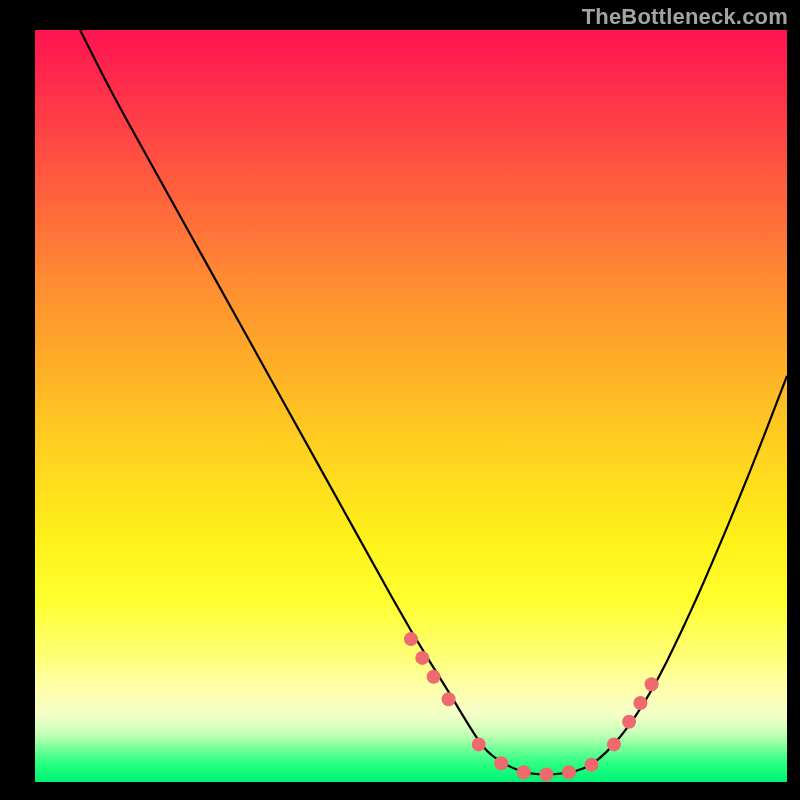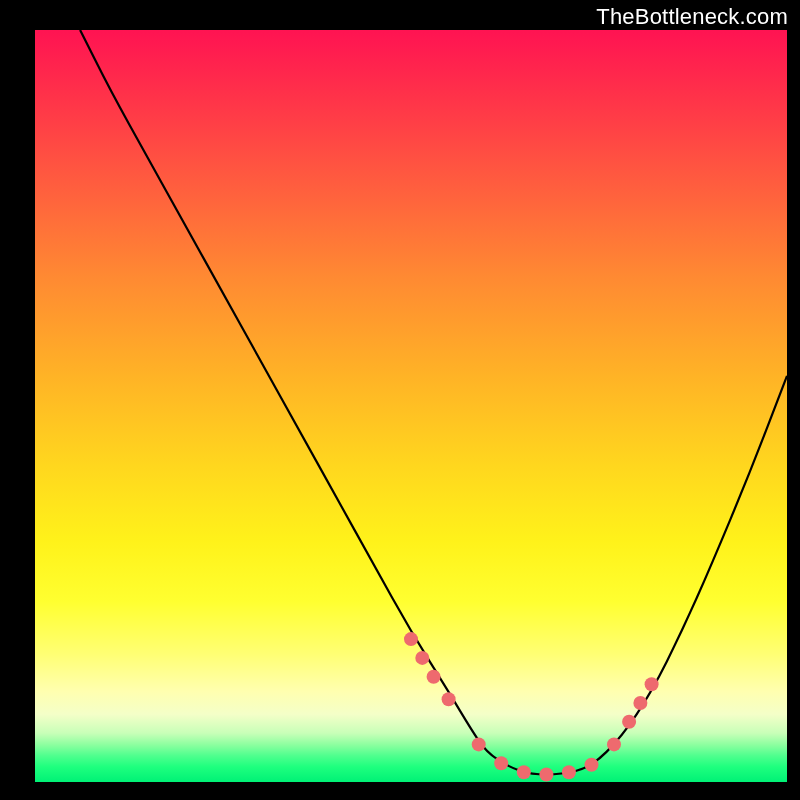--- a/index.html
+++ b/index.html
@@ -14,23 +14,23 @@
   .frame {
     position: relative;
     width: 800px;
     height: 800px;
     background: #000;
   }
   .watermark {
     position: absolute;
     top: 4px;
     right: 12px;
-    color: #ffffff;
+    color: #a3a3a3;
     font-size: 22px;
-    font-weight: 400;
+    font-weight: 700;
     letter-spacing: 0.2px;
     z-index: 10;
   }
   
   .plot {
     position: absolute;
     left: 35px;
     top: 30px;
     width: 752px;
     height: 752px;

